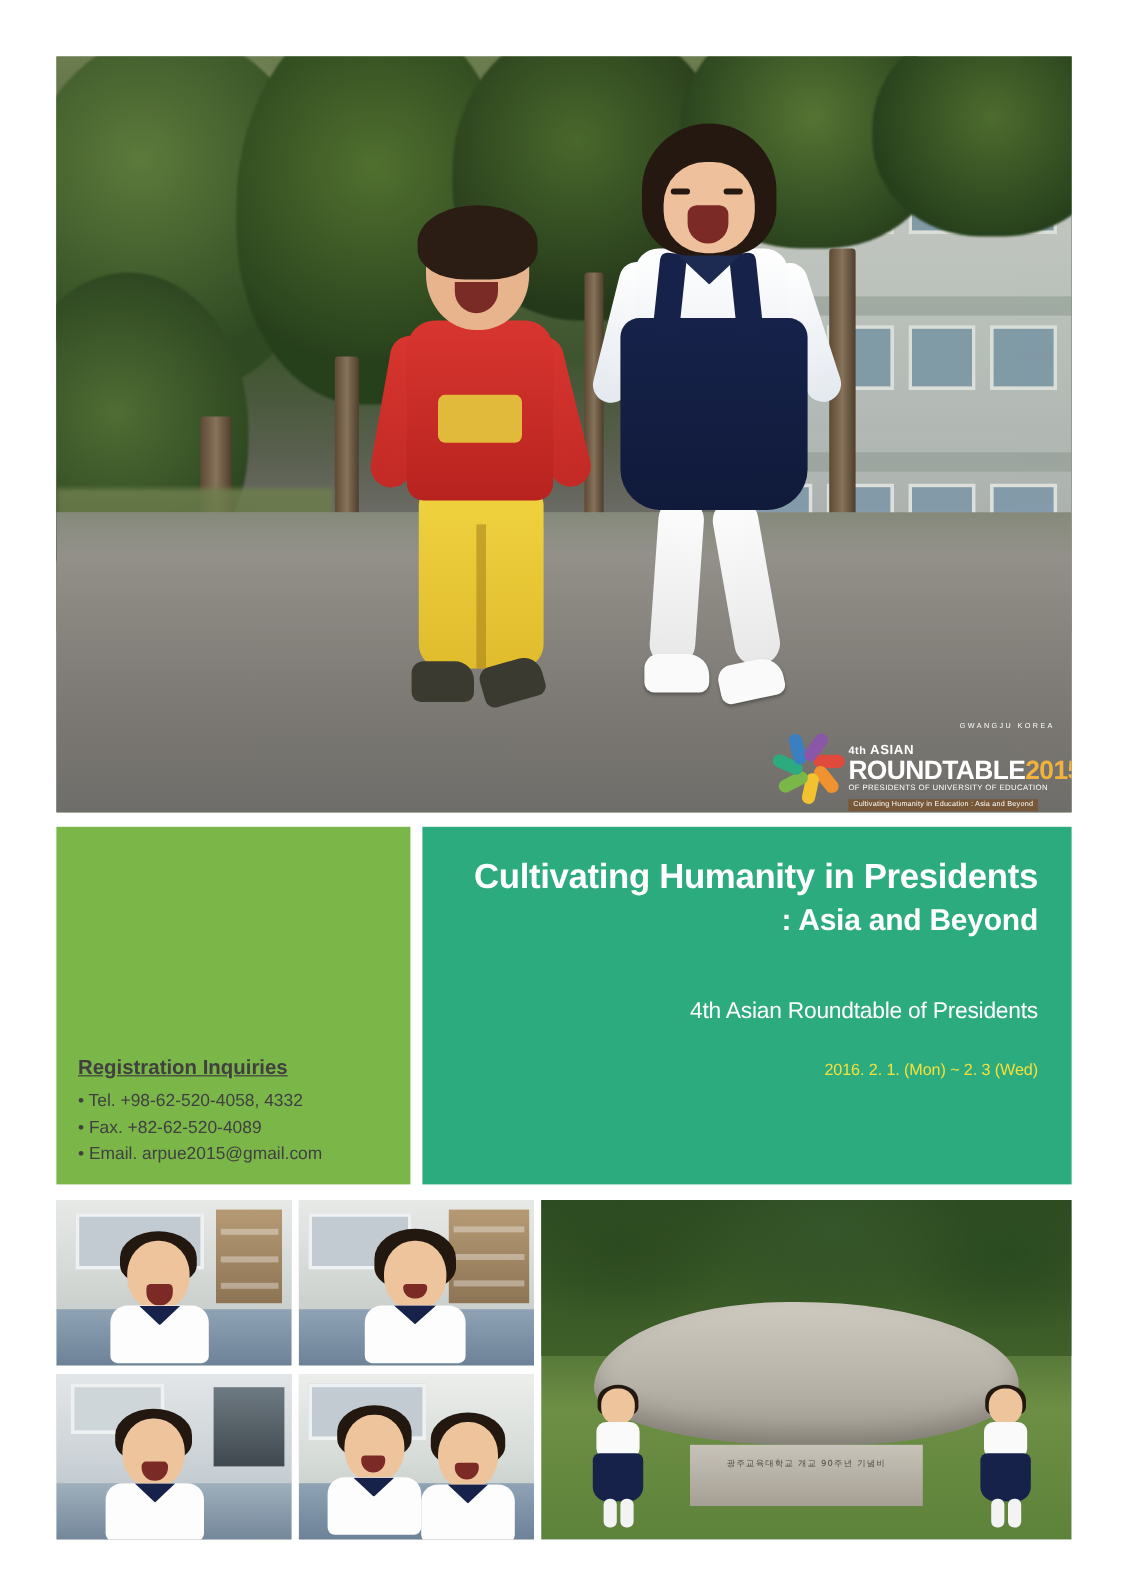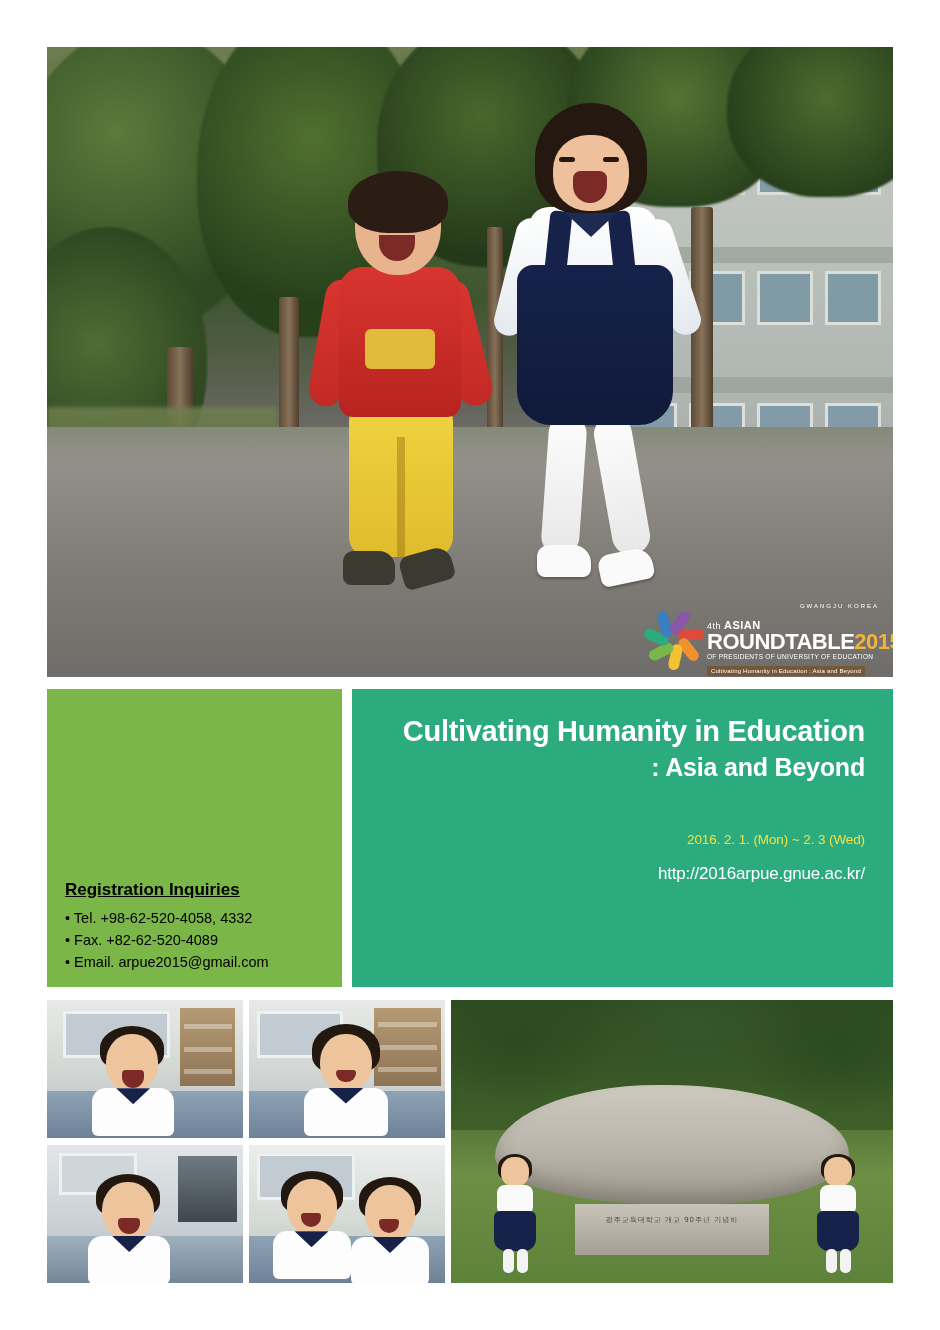--- a/index.html
+++ b/index.html
@@ -228,21 +228,21 @@
     flex: 0 0 auto;
   }
   .logo-mark span {
     position: absolute;
     left: 50%; top: 50%;
     width: 26px; height: 11px;
     border-radius: 6px;
     transform-origin: 0 50%;
   }
   .logo-text { margin-left: 4px; color: #fff; line-height: 1; }
-  .logo-text .l1 { font-size: 9px; letter-spacing: .5px; font-weight: normal; margin-top: 28px; }
+  .logo-text .l1 { font-size: 9px; letter-spacing: .5px; font-weight: bold; margin-top: 28px; }
   .logo-text .l1 b { font-size: 11px; }
   .logo-text .l2 { font-size: 22px; font-weight: bold; letter-spacing: -.5px; }
   .logo-text .l2 em { font-style: normal; color: #f2b33c; }
   .logo-text .l3 { font-size: 6.5px; letter-spacing: .3px; margin-top: 1px; }
   .logo-text .l4 {
     font-size: 6px; margin-top: 2px; background: rgba(120,80,40,.75);
     padding: 2px 4px; display: inline-block; letter-spacing: .2px;
   }
   .logo-kr { position: absolute; right: 6px; top: 2px; font-size: 6px; color: #fff; letter-spacing: 2px; }
 
@@ -256,21 +256,21 @@
   .band-right {
     position: absolute;
     left: 352px; top: 689px;
     width: 541px; height: 298px;
     background: #2cab7f;
   }
   .reg-block {
     position: absolute;
     left: 18px;
     bottom: 14px;
-    color: #000000;
+    color: #404040;
   }
   .reg-title {
     font-size: 17px;
     font-weight: bold;
     text-decoration: underline;
     margin-bottom: 7px;
   }
   .reg-line {
     font-size: 14.5px;
     line-height: 1.52;
@@ -458,28 +458,28 @@
     <div class="reg-block">
       <div class="reg-title">Registration Inquiries</div>
       <div class="reg-line">• Tel. +98-62-520-4058, 4332</div>
       <div class="reg-line">• Fax. +82-62-520-4089</div>
       <div class="reg-line">• Email. arpue2015@gmail.com</div>
     </div>
   </div>
 
   <div class="band-right">
     <div class="rb-inner">
-      <div class="rb-title1">Cultivating Humanity in Education</div>
+      <div class="rb-title1">Cultivating Humanity in Presidents</div>
       <div class="rb-title2">: Asia and Beyond</div>
       <div class="rb-sub">
+        <div>4th Asian Roundtable of Presidents</div>
       </div>
       <div class="rb-venue">
         <div>2016. 2. 1. (Mon) ~ 2. 3 (Wed)</div>
       </div>
-      <div class="rb-url">http://2016arpue.gnue.ac.kr/</div>
     </div>
   </div>
 
   <div class="grid">
 
     <div class="cell c1">
       <div class="room"></div>
       <div class="board"></div>
       <div class="shelf">
           <i style="top:20%"></i>

